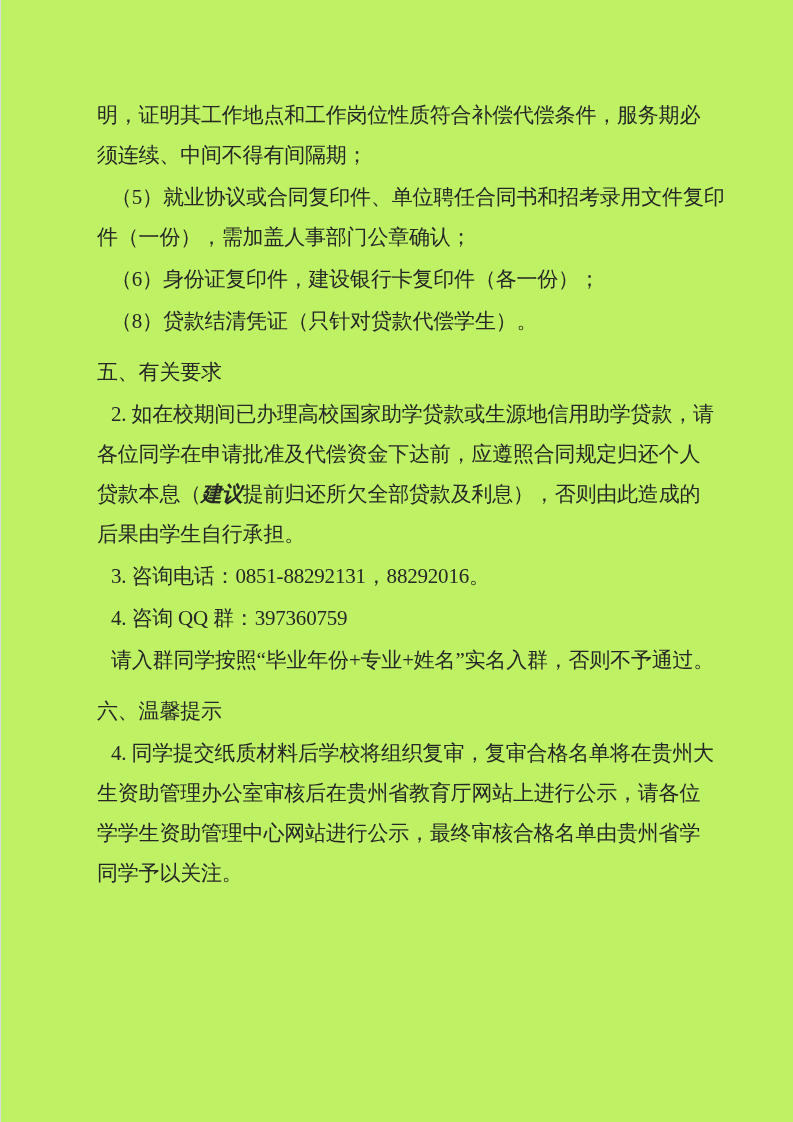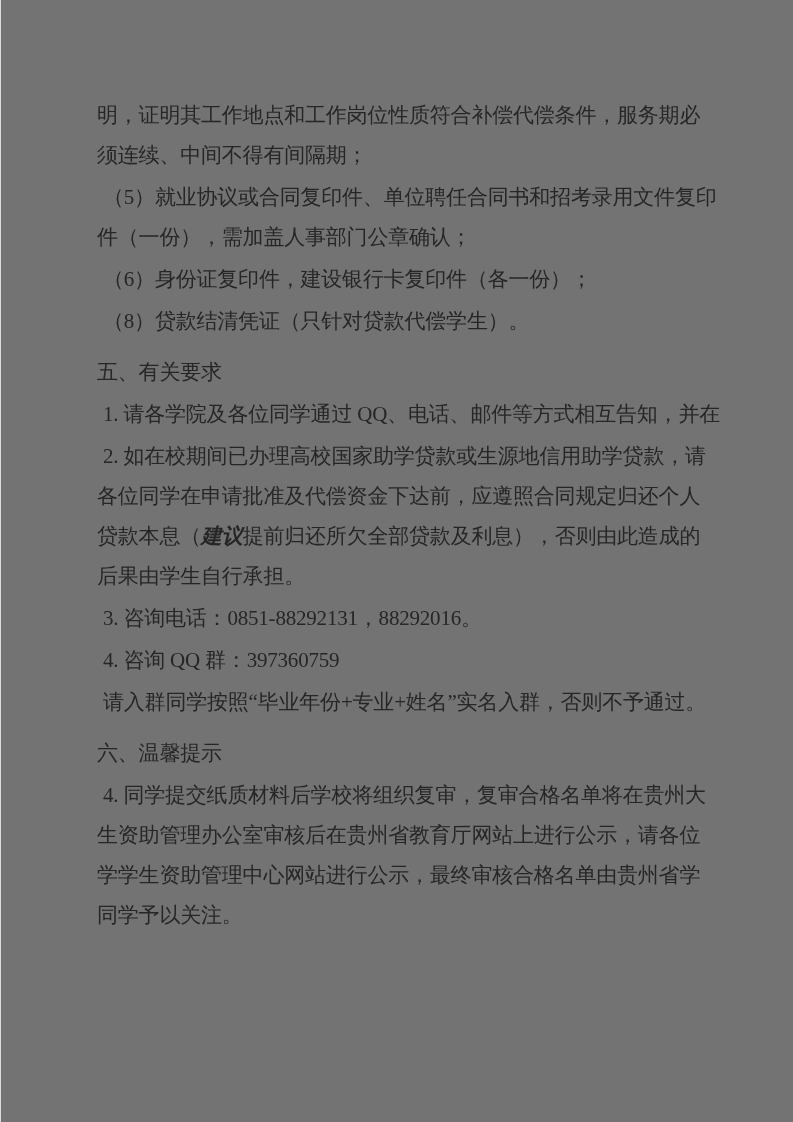--- a/index.html
+++ b/index.html
@@ -1,21 +1,21 @@
 <!DOCTYPE html>
 <html><head>
 <meta charset="utf-8">
 <style>
   * { margin: 0; padding: 0; box-sizing: border-box; }
   html, body { background: #ffffff; }
   .page {
     position: relative;
     width: 793px;
     height: 1122px;
-    background: #737373;
+    background: #bef264;
     overflow: hidden;
     font-family: "Liberation Serif", "DejaVu Serif", serif;
     color: #262626;
   }
   .scan-edge {
     position: absolute;
     left: 0;
     top: 0;
     width: 1px;
     height: 100%;
@@ -32,20 +32,21 @@
     margin-bottom: 2px;
   }
   .para .line {
     height: 40px;
     line-height: 40px;
     white-space: nowrap;
     letter-spacing: -0.2px;
   }
   .para.body-indent .line:first-child {
     text-indent: 6px;
+    margin-left: 8px;
   }
   .para.heading .line {
     font-weight: normal;
     margin-top: 11px;
   }
   .run-bold {
     font-weight: bold;
     font-style: italic;
   }
 </style>
@@ -66,21 +67,20 @@
       <div class="para body-indent">
         <div class="line"><span class="run">（6）身份证复印件，建设银行卡复印件（各一份）；</span></div>
       </div>
       <div class="para body-indent">
         <div class="line"><span class="run">（8）贷款结清凭证（只针对贷款代偿学生）。</span></div>
       </div>
       <div class="para heading">
         <div class="line"><span class="run">五、有关要求</span></div>
       </div>
       <div class="para body-indent">
-        <div class="line"><span class="run">1. 请各学院及各位同学通过 QQ、电话、邮件等方式相互告知，并在</span></div>
       </div>
       <div class="para body-indent">
         <div class="line"><span class="run">2. 如在校期间已办理高校国家助学贷款或生源地信用助学贷款，请</span></div>
         <div class="line"><span class="run">各位同学在申请批准及代偿资金下达前，应遵照合同规定归还个人</span></div>
         <div class="line"><span class="run">贷款本息（</span><span class="run-bold">建议</span><span class="run">提前归还所欠全部贷款及利息），否则由此造成的</span></div>
         <div class="line"><span class="run">后果由学生自行承担。</span></div>
       </div>
       <div class="para body-indent">
         <div class="line"><span class="run">3. 咨询电话：0851-88292131，88292016。</span></div>
       </div>

